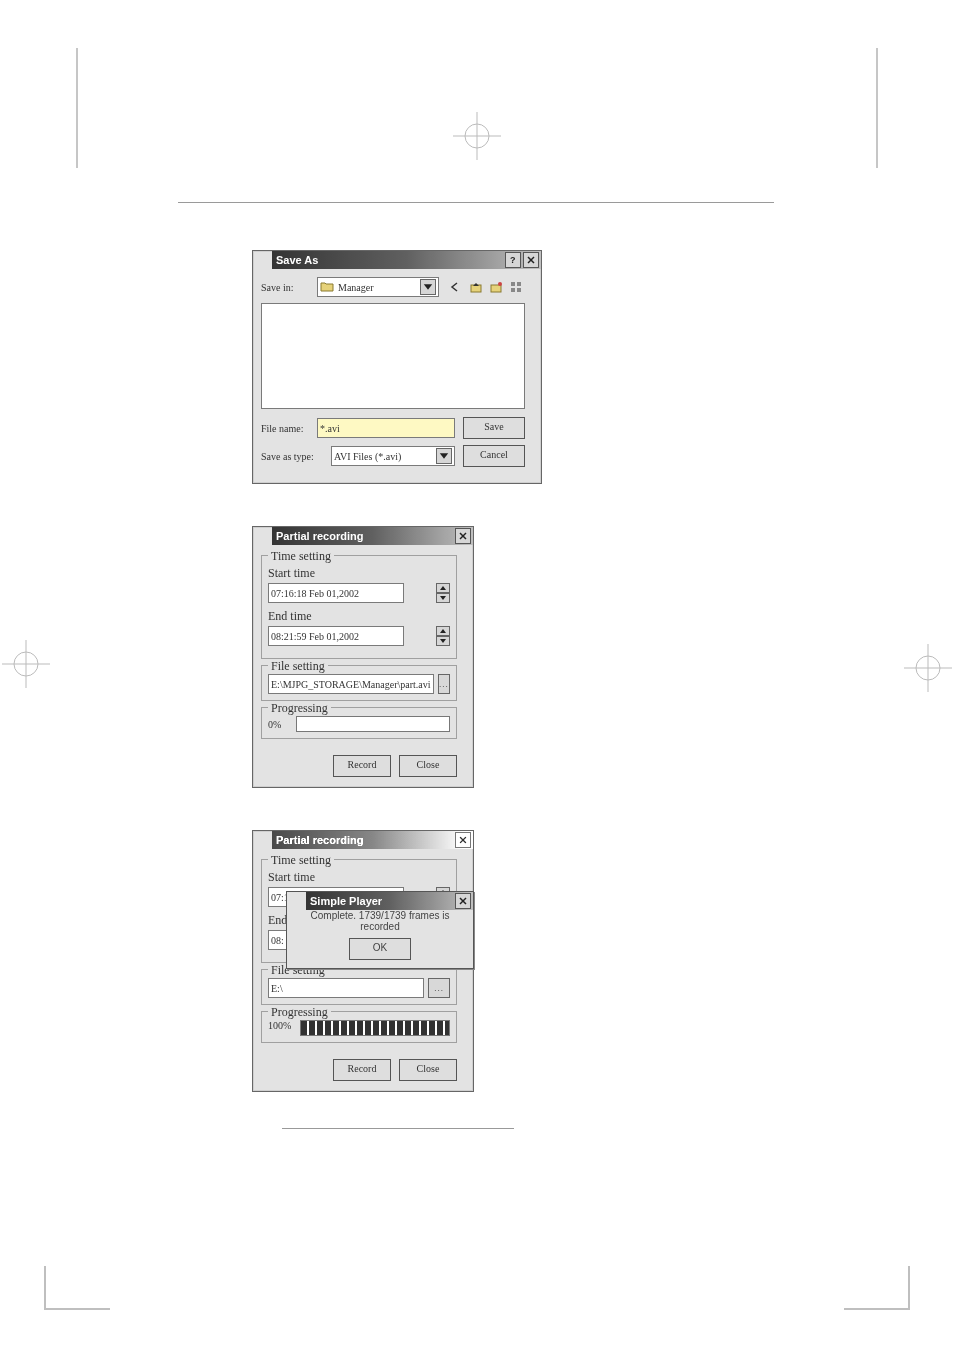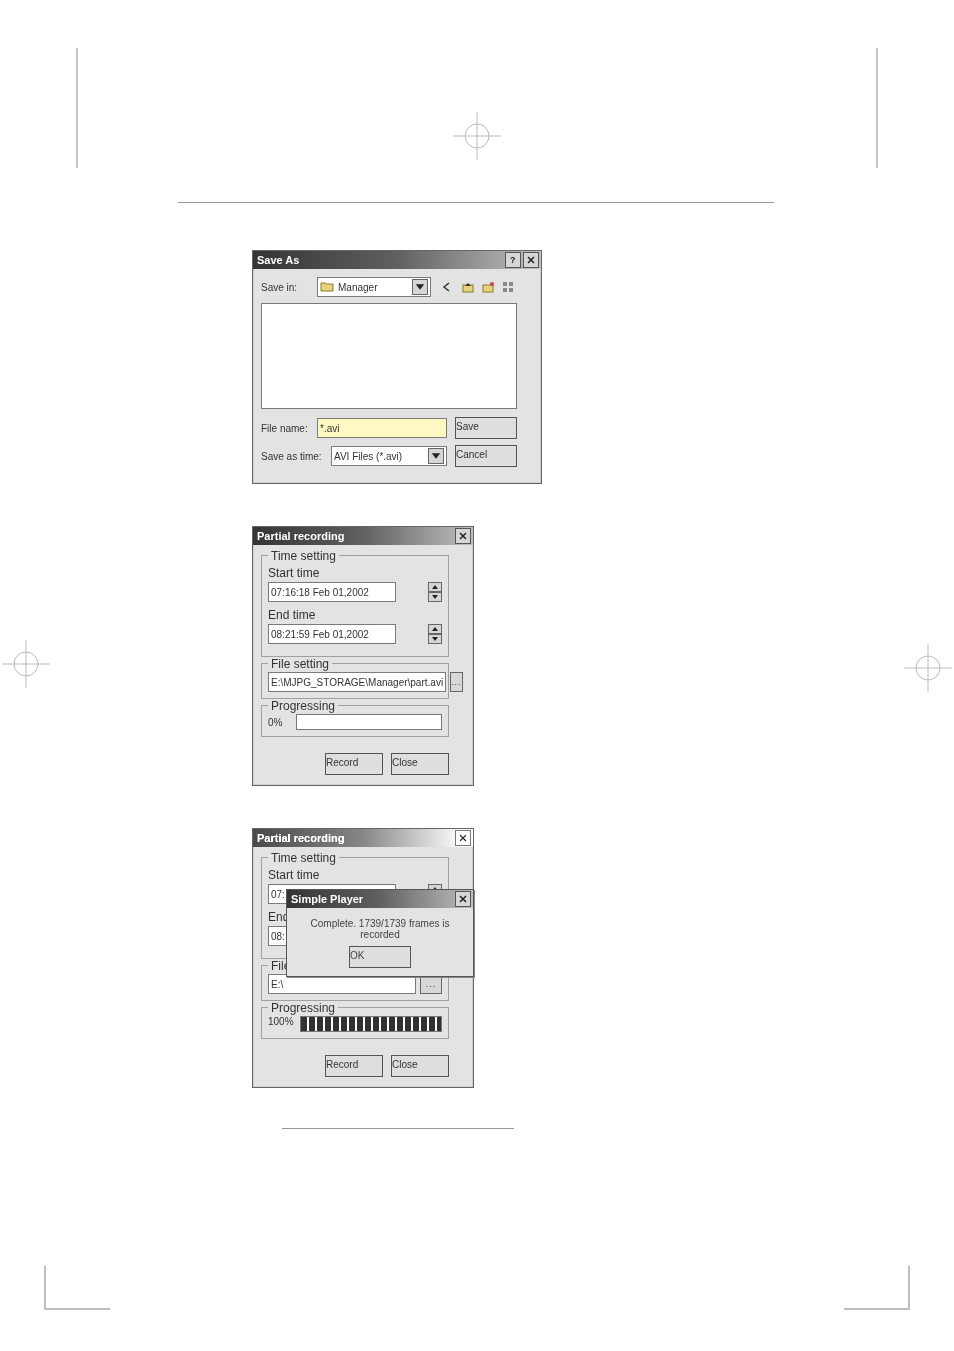--- a/index.html
+++ b/index.html
@@ -56,35 +56,37 @@
   .titlebar {
     display: flex;
     align-items: center;
     height: 18px;
     padding: 0 2px 0 4px;
     background: linear-gradient(90deg, #2d2d8f 0%, #5a5ab0 50%, #bdbde0 100%);
     color: #fff;
     font-size: 11px;
     font-weight: bold;
     filter: grayscale(100%);
+    margin-left: 19px;
   }
   .titlebar .title { flex: 1; }
   .tb-btn {
     width: 14px; height: 14px;
     margin-left: 2px;
     background: #d6d6d6;
     border: 1px solid #555;
     display: flex; align-items: center; justify-content: center;
   }
   .tb-btn svg { width: 10px; height: 10px; }
 
   .win-body {
-    padding: 8px 24px 10px 8px;
+    padding: 8px 16px 10px 8px;
     font-size: 10px;
     color: #333;
+    font-family: Liberation Serif, serif;
   }
 
   
   .save-as { width: 288px; }
   .row { display:flex; align-items:center; margin-bottom:6px; }
   .row label { width: 56px; font-size: 10px; color:#333; }
   .combo, .textbox {
     flex: 1;
     height: 18px;
     background:#fff;
@@ -105,21 +107,21 @@
   }
   .filepane {
     height: 104px;
     background:#fff;
     border: 1px solid #7a7a7a;
     margin-bottom:8px;
   }
   .rbtn {
     width:60px; height:20px;
     border:1px solid #555; background:#dedede;
-    font-size:10px; text-align:left; line-height:18px;
+    font-size:10px; text-align:center; line-height:18px;
     margin-left:8px;
   }
   .folder svg, .toolbar-icons svg { width:14px; height:14px; }
 
   
   .partial { width: 220px; }
   .group {
     border:1px solid #a0a0a0;
     margin: 2px 0 6px 0;
     padding: 8px 6px 6px 6px;
@@ -156,21 +158,21 @@
 
   
   .msgbox {
     position:absolute;
     left:33px; top:60px;
     width:186px;
     border:1px solid #555;
     box-shadow: 1px 1px 0 #888;
     background:#e3e3e3;
   }
-  .msgbox .body { padding:10px 8px 8px 8px; font-size:10px; text-align:center; }
+  .msgbox .body { padding:0 8px 8px 8px; font-size:10px; text-align:center; }
   .msgbox .rbtn { margin: 6px auto 0 auto; display:block; }
 
   .page-rule {
     position:absolute;
     left:282px; top:1128px;
     width:232px; height:1px;
     background:#999;
   }
 </style>
 </head>
@@ -269,21 +271,21 @@
       <div class="filepane"></div>
 
       <div class="row">
         <label>File name:</label>
         <div class="textbox" style="background:#fef9c3">
           <span>*.avi</span>
         </div>
         <div class="rbtn">Save</div>
       </div>
       <div class="row">
-        <label style="width:70px">Save as time:</label>
+        <label style="width:70px">Save as type:</label>
         <div class="combo">
           <span style="flex:1">AVI Files (*.avi)</span>
           <span class="dd">
             <svg viewBox="0 0 10 10">
                 <polygon points="2,3 8,3 5,7" fill="#222"></polygon>
               </svg>
           </span>
         </div>
         <div class="rbtn">Cancel</div>
       </div>

